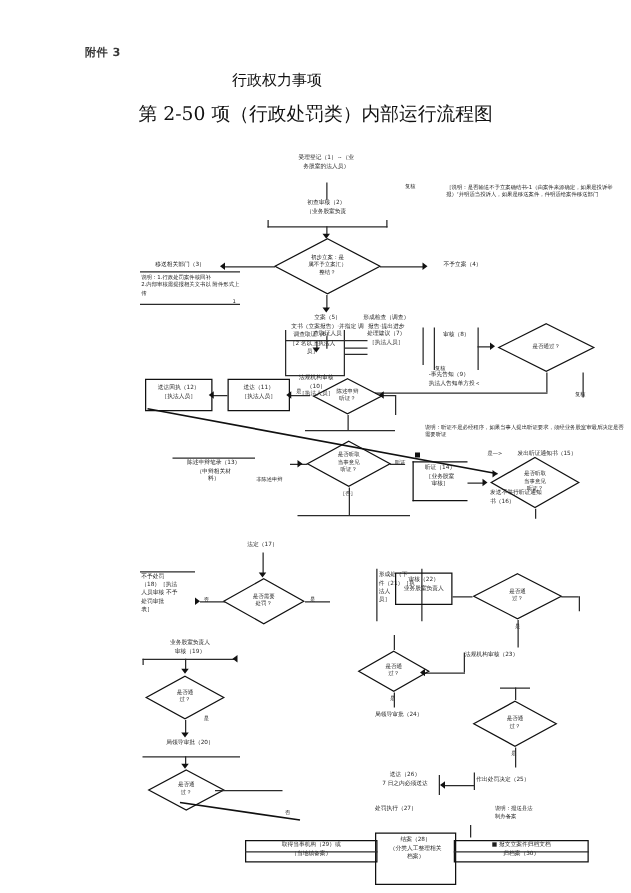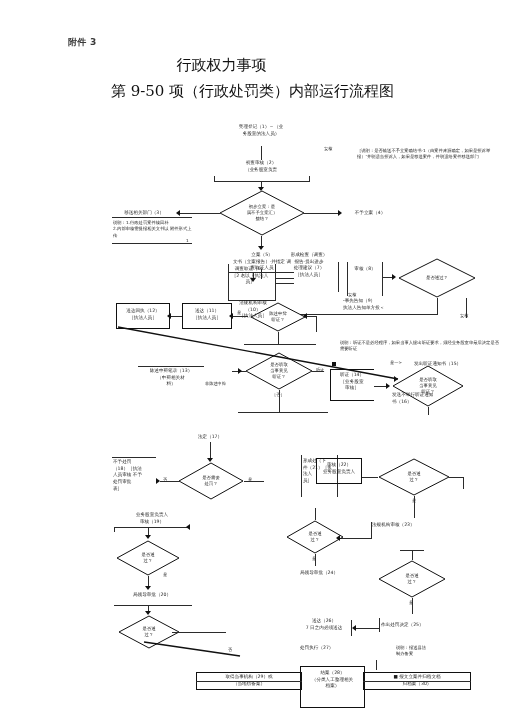--- a/index.html
+++ b/index.html
@@ -4,21 +4,21 @@
 <style>
   html,body{margin:0;padding:0;}
   body{
     width:505px;height:714px;background:#fff;
     font-family:"DejaVu Sans","Liberation Sans",sans-serif;
     color:#1a1a1a;position:relative;overflow:hidden;
   }
   #page{position:absolute;left:0;top:0;width:505px;height:714px;}
 
   .attach{position:absolute;left:68px;top:36px;font-size:9px;color:#3a3a3a;letter-spacing:.3px;font-weight:bold;}
-  .title1{position:absolute;left:0;top:56px;width:443px;text-align:center;font-size:15px;color:#111;font-family:"DejaVu Serif","Liberation Serif",serif;}
+  .title1{position:absolute;left:0;top:56px;width:443px;text-align:center;font-size:12px;color:#111;font-family:"DejaVu Serif","Liberation Serif",serif;}
   .title2{position:absolute;left:0;top:82px;width:505px;text-align:center;font-size:15px;color:#111;font-family:"DejaVu Serif","Liberation Serif",serif;}
 
   
   .txt{position:absolute;font-size:4.6px;line-height:1.45;color:#1d1d1d;text-align:center;white-space:pre-line;}
   .txt.l{text-align:left;}
   .lbl{position:absolute;font-size:4.2px;color:#1d1d1d;}
 
   
   .rect{position:absolute;border:1px solid #111;box-sizing:border-box;background:transparent;}
   .rect2{position:absolute;border:1.4px solid #111;box-sizing:border-box;background:transparent;}
@@ -40,21 +40,21 @@
   .sqmark{position:absolute;background:#111;}
   .note{position:absolute;font-size:4.3px;line-height:1.5;color:#1d1d1d;white-space:pre-line;}
 </style>
 </head>
 <body>
 
 <div id="page">
 
   <div class="attach">附件 3</div>
   <div class="title1">行政权力事项</div>
-  <div class="title2">第 9-50 项（行政处罚类）内部运行流程图</div>
+  <div class="title2">第 2-50 项（行政处罚类）内部运行流程图</div>
 
   <div class="txt" style="left:218px;top:124px;width:86px;">受理登记（1）～（业
 务股室的法人员）</div>
 
   <div class="vline" style="left:261px;top:146px;height:14px;"></div>
 
   <div class="txt" style="left:219px;top:160px;width:84px;">初查审核（2）
 （业务股室负责</div>
 
   <div class="hline" style="left:214px;top:181px;width:96px;"></div>

